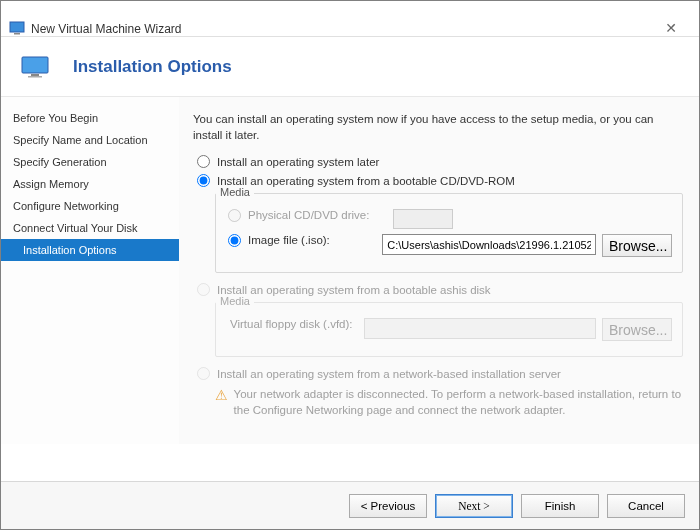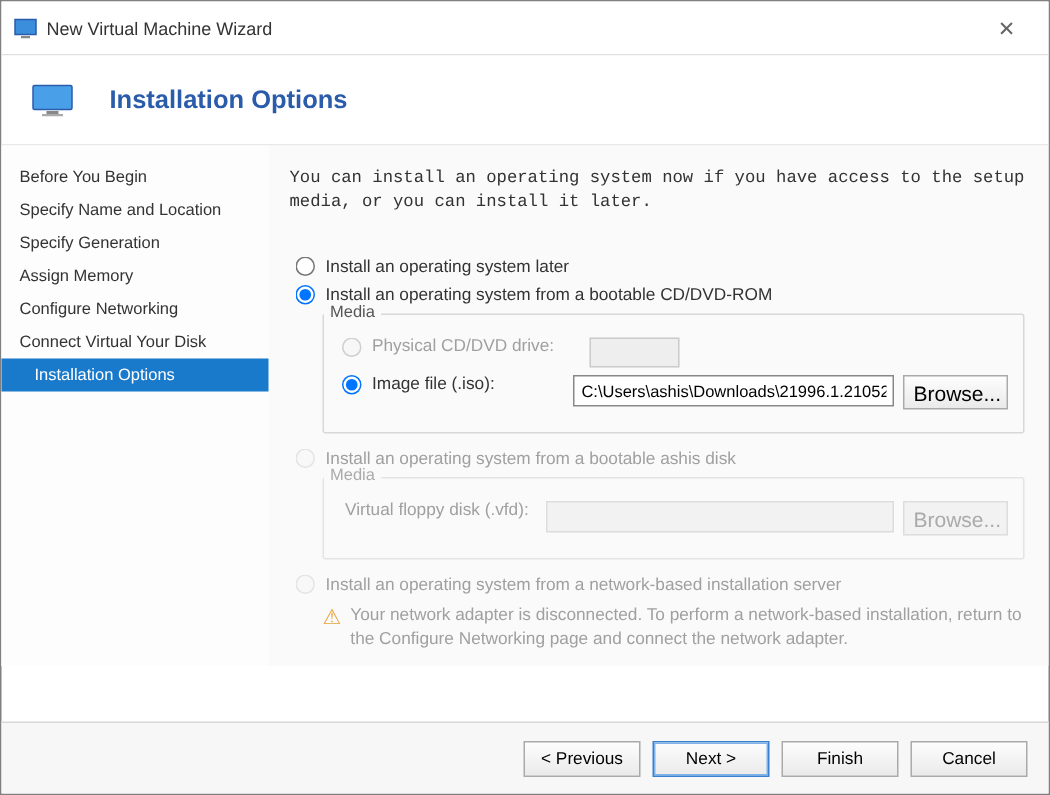--- a/index.html
+++ b/index.html
@@ -1,30 +1,30 @@
 <!DOCTYPE html>
 <html><head>
 <meta charset="utf-8">
 <style>
 * { box-sizing: border-box; font-family: "Segoe UI", Tahoma, sans-serif; }
 body { margin: 0; background: #fff; }
 .window { width: 700px; height: 530px; border: 1px solid #808080; background: #fff; display: flex; flex-direction: column; }
-.titlebar { height: 36px; background: #fff; border-bottom: 1px solid #e0e0e0; display: flex; align-items: center; padding: 12px 8px; }
+.titlebar { height: 36px; background: #fff; border-bottom: 1px solid #e0e0e0; display: flex; align-items: flex-end; padding: 0 8px; }
 .titlebar .icon { width: 16px; height: 16px; margin-right: 6px; }
 .titlebar .title { font-size: 12px; color: #333; flex: 1; }
 .titlebar .close { width: 40px; text-align: center; color: #666; font-size: 14px; cursor: pointer; }
 .header { height: 60px; display: flex; align-items: center; padding: 0 20px; background: #fff; border-bottom: 1px solid #e8e8e8; }
 .header .hicon { width: 28px; height: 22px; margin-right: 24px; }
 .header .htitle { font-size: 17px; font-weight: 600; color: #2a5cab; }
 .body { flex: 1; display: flex; background: #fafafa; min-height: 0; }
 .sidebar { width: 178px; background: #fdfdfd; padding-top: 10px; }
 .sidebar .step { font-size: 11px; color: #333; padding: 5px 10px 5px 12px; white-space: nowrap; cursor: pointer; }
 .sidebar .step.selected { background: #1979ca; color: #fff; padding-left: 22px; }
 .content { flex: 1; padding: 14px 16px 10px 14px; font-size: 11.5px; color: #333; overflow: hidden; }
-.intro { line-height: 1.4; margin-bottom: 28px; font-family: Liberation Mono, monospace; }
+.intro { line-height: 1.4; margin-bottom: 12px; }
 .radio-row { display: flex; align-items: center; margin: 6px 0; }
 .radio-row input[type=radio] { margin: 0 7px 0 4px; }
 .radio-row.disabled { color: #a0a0a0; }
 .radio-row.disabled input { opacity: 0.5; }
 .group { border: 1px solid #d8d8d8; border-radius: 2px; margin: 4px 0 10px 22px; padding: 10px 10px 10px 10px; position: relative; }
 .group.disabled { border-color: #e4e4e4; }
 .group-label { position: absolute; top: -8px; left: 0; background: #fafafa; padding: 0 4px; font-size: 11px; color: #555; }
 .group.disabled .group-label { color: #aaa; }
 .opt-row { display: flex; align-items: flex-start; margin: 5px 0; }
 .opt-row.disabled { color: #a0a0a0; }
@@ -32,21 +32,21 @@
 .opt-row input[type=radio] { margin: 0 7px 0 2px; }
 .select { width: 60px; height: 20px; border: 1px solid #ccc; background: #eee; }
 .txt { height: 21px; border: 1px solid #888; padding: 0 4px; font-size: 11px; background: #fff; }
 .txt.disabled { background: #f2f2f2; border-color: #ddd; }
 .btn-browse { height: 23px; width: 70px; border: 1px solid #aaa; background: linear-gradient(#fdfdfd,#eaeaea); font-size: 14px; cursor: pointer; margin-left: 6px; }
 .btn-browse.disabled { color: #aaa; border-color: #ddd; background: #f2f2f2; cursor: default; }
 .warn-row { display: flex; margin: 4px 0 0 22px; color: #a0a0a0; line-height: 1.4; }
 .warn-ico { font-size: 14px; margin-right: 6px; color: #e8a33d; }
 .footer { height: 48px; border-top: 1px solid #d8d8d8; display: flex; justify-content: flex-end; align-items: center; padding: 0 14px; gap: 8px; background: #f7f7f7; margin-top: 37px; }
 .footer button { height: 24px; width: 78px; font-size: 11.5px; border: 1px solid #aaa; background: linear-gradient(#fdfdfd,#eaeaea); cursor: pointer; }
-.footer button.primary { border: 1px solid #3a80d0; box-shadow: 0 0 0 1px #7db3ea inset; }
+.footer button.primary { border: 1px solid #3a80d0; box-shadow: 0 0 0 1px #7db3ea inset; font-family: Liberation Serif, serif; }
 </style>
 </head>
 <body>
 
 <div class="window">
 
   <div class="titlebar">
     <span class="icon">
       <svg viewBox="0 0 16 16">
           <rect x="1" y="2" width="14" height="10" fill="#3b8edb" stroke="#2a5cab"></rect>

